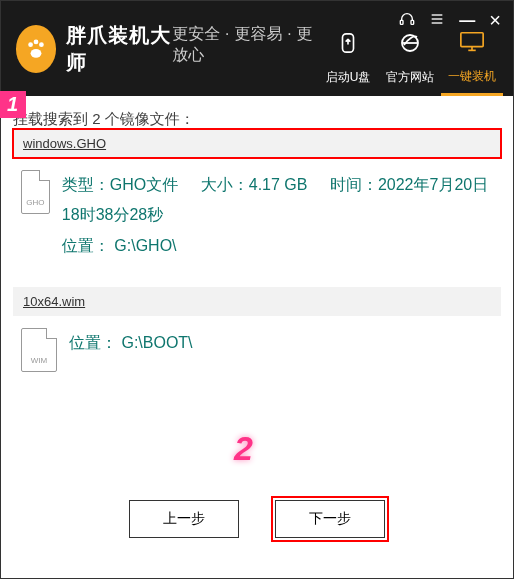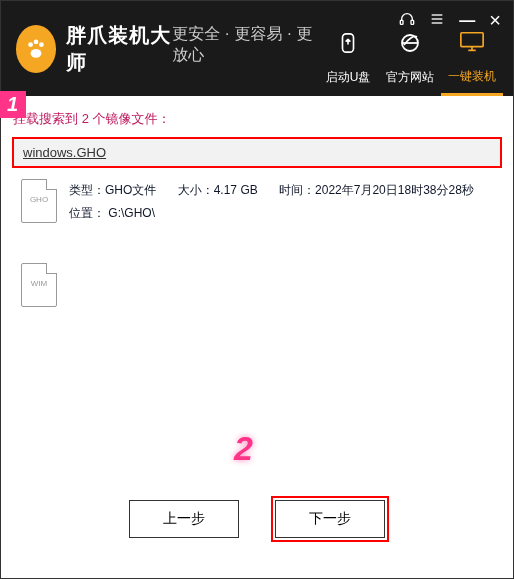--- a/index.html
+++ b/index.html
@@ -11,30 +11,30 @@
 .logo-area { display: flex; align-items: center; gap: 10px; }
 .logo-circle { width: 48px; height: 48px; border-radius: 50%; background: #f5a623; display: flex; align-items: center; justify-content: center; }
 .brand-text { display: flex; flex-direction: row; }
 .brand-title { font-size: 20px; font-weight: bold; letter-spacing: 1px; }
 .brand-sub { font-size: 16px; color: #ccc; margin-top: 2px; }
 .nav { display: flex; margin-left: auto; margin-top: 18px; height: 77px; }
 .nav-item { width: 62px; display: flex; flex-direction: column; align-items: center; justify-content: center; gap: 12px; font-size: 12px; cursor: pointer; }
 .nav-item.active { color: #f5a623; border-bottom: 3px solid #f5a623; }
 .nav-item .nicon { height: 28px; display: flex; align-items: center; justify-content: center; }
 .content { padding: 14px 12px; position: relative; }
-.search-text { font-size: 13px; color: #be185d; margin-bottom: 10px; position: relative; }
+.search-text { font-size: 15px; color: #404040; position: relative; }
 .badge1 { position: absolute; top: 90px; left: -2px; background: #ff3388; color: #fff; font-weight: bold; font-size: 20px; padding: 2px 8px; font-style: italic; z-index: 5; }
 .badge2 { position: absolute; top: 428px; left: 233px; color: #ff3388; font-weight: bold; font-size: 34px; font-style: italic; text-shadow: 0 0 6px #ff88bb; z-index: 5; }
 .file-block { margin-bottom: 14px; }
 .file-name { background: #f2f2f2; padding: 7px 10px; font-size: 13px; color: #333; text-decoration: underline; }
 .file-name.selected { outline: 2px solid #ff0000; outline-offset: -1px; }
 .file-details { display: flex; gap: 12px; padding: 12px 8px; align-items: flex-start; }
-.file-icon { width: 36px; height: 44px; border: 1.5px solid #999; border-radius: 2px; position: relative; display: flex; align-items: flex-end; justify-content: center; font-size: 8px; color: #999; padding-bottom: 18px; }
+.file-icon { width: 36px; height: 44px; border: 1.5px solid #999; border-radius: 2px; position: relative; display: flex; align-items: flex-end; justify-content: center; font-size: 8px; color: #999; padding-bottom: 6px; }
 .file-icon::before { content: ""; position: absolute; top: -1px; right: -1px; width: 10px; height: 10px; background: #fff; border-left: 1.5px solid #999; border-bottom: 1.5px solid #999; }
-.file-meta { font-size: 12px; color: #0f172a; line-height: 1.9; }
+.file-meta { font-size: 16px; color: #0f766e; line-height: 1.9; }
 .file-meta .row1 span { margin-right: 18px; }
 .footer-btns { position: absolute; bottom: 40px; left: 0; right: 0; display: flex; justify-content: center; gap: 36px; }
 .btn { width: 110px; height: 38px; border: 1.5px solid #333; background: #fff; font-size: 14px; display: flex; align-items: center; justify-content: center; cursor: pointer; }
 .btn.highlight { outline: 2px solid #ff0000; outline-offset: 2px; }
 </style>
 </head>
 <body>
 
 <div class="window">
 
@@ -127,25 +127,29 @@
             <span>类型：GHO文件</span>
             <span>大小：4.17 GB</span>
             <span>时间：2022年7月20日18时38分28秒</span>
           </div>
           <div>位置： G:\GHO\</div>
         </div>
       </div>
     </div>
 
     <div class="file-block">
+      <div class="file-name">
+        <span>10x64.wim</span>
+      </div>
       <div class="file-details">
         <div class="file-icon">
             <span>WIM</span>
           </div>
         <div class="file-meta">
+          <div>位置： G:\BOOT\</div>
         </div>
       </div>
     </div>
   </div>
 
   <div class="footer-btns">
     <div class="btn">上一步</div>
     <div class="btn highlight">下一步</div>
   </div>
 

